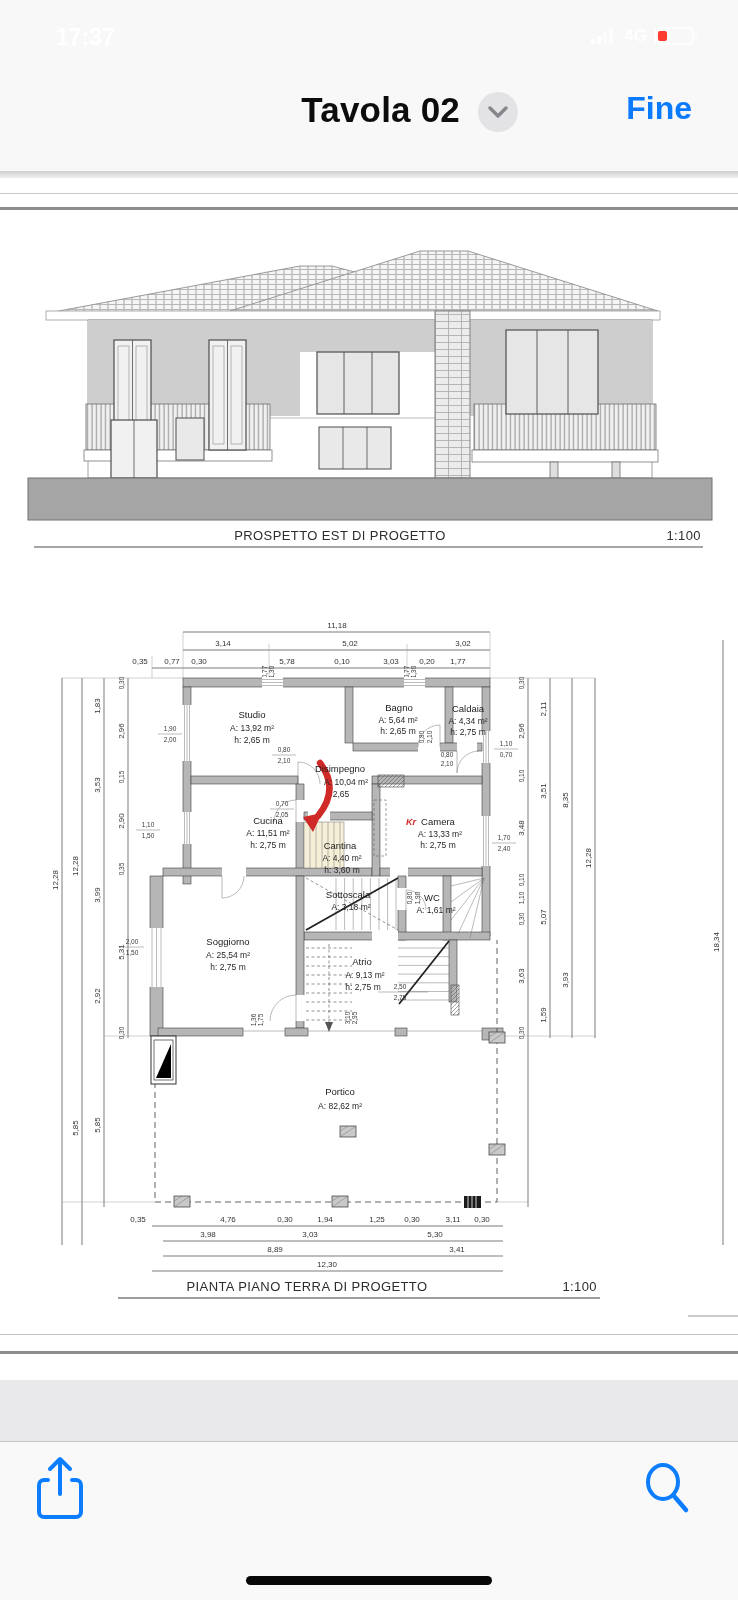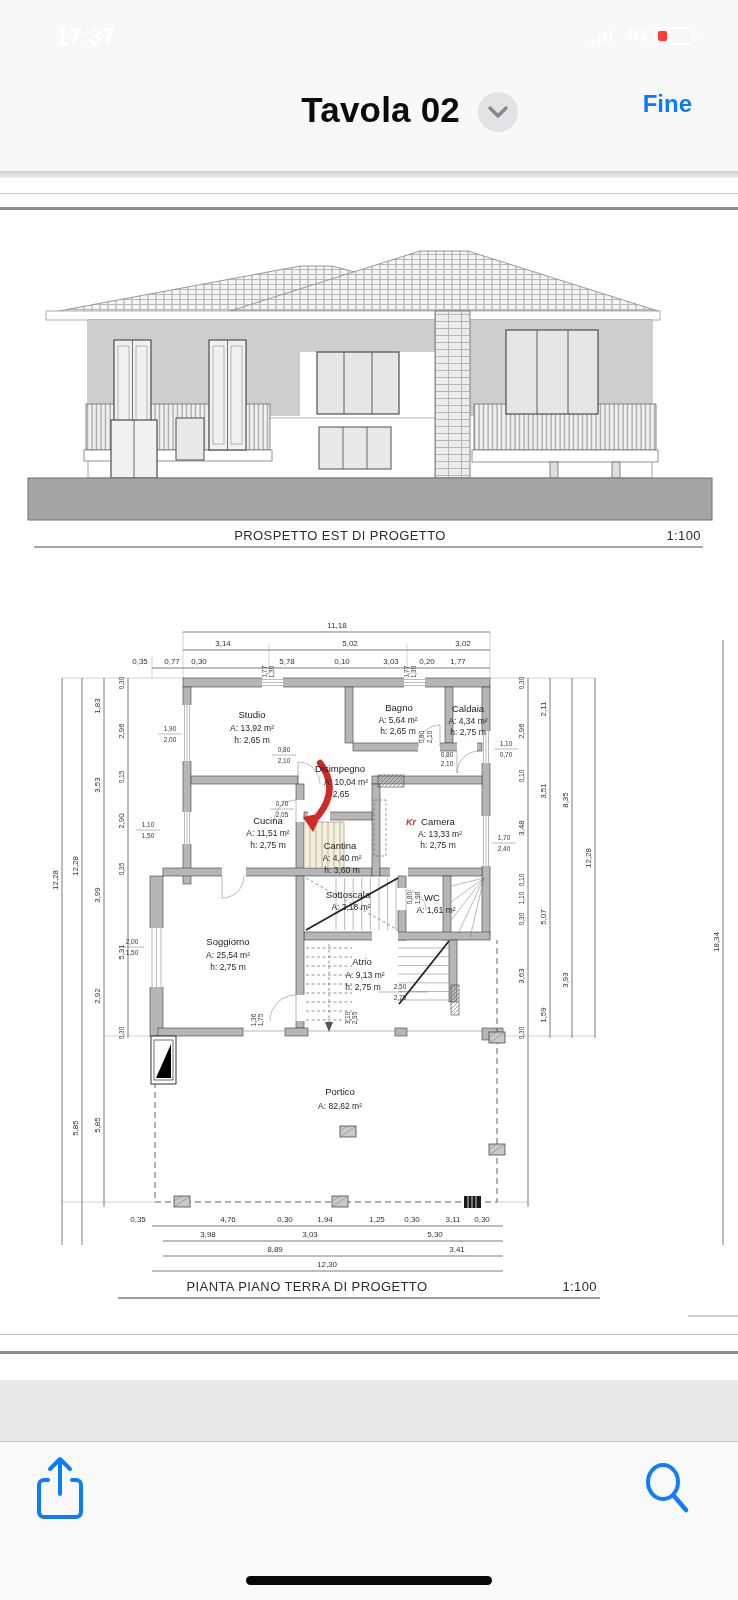--- a/index.html
+++ b/index.html
@@ -5,21 +5,21 @@
   html,body{margin:0;padding:0;}
   body{width:738px;height:1600px;position:relative;background:#ffffff;
        font-family:"Liberation Sans",sans-serif;overflow:hidden;}
   .chrome-top{position:absolute;left:0;top:0;width:738px;height:171px;background:#f8f8f8;}
   .status-time{position:absolute;left:56px;top:24px;font-size:23px;font-weight:700;color:#ffffff;}
   .status-right{position:absolute;right:38px;top:26px;display:flex;align-items:center;gap:7px;color:#ffffff;}
   .net-label{font-size:17px;font-weight:700;color:#ffffff;}
   .nav-title-row{position:absolute;left:0;top:90px;width:738px;height:70px;}
   .nav-title{position:absolute;left:0;top:0;width:460px;text-align:right;font-size:35px;font-weight:700;color:#0c0c0c;letter-spacing:.2px;}
   .nav-chevron{position:absolute;left:478px;top:2px;width:40px;height:40px;border-radius:50%;background:#e3e3e6;display:flex;align-items:center;justify-content:center;}
-  .nav-done{position:absolute;right:46px;top:0px;font-size:24px;font-weight:600;color:#0a7aff;background:none;border:none;padding:0;}
+  .nav-done{position:absolute;right:46px;top:0px;font-size:32px;font-weight:600;color:#0a7aff;background:none;border:none;padding:0;}
   .nav-edge{position:absolute;left:0;top:171px;width:738px;height:7px;
             background:linear-gradient(#cfcfd2,#efefef);}
   .page-line-a{position:absolute;left:0;top:193px;width:738px;height:1px;background:#c9c9c9;}
   .page-line-b{position:absolute;left:0;top:207px;width:738px;height:3px;background:#8d8d8d;}
   .page-line-c{position:absolute;left:0;top:1334px;width:738px;height:1px;background:#c2c2c2;}
   .page-line-d{position:absolute;left:0;top:1351px;width:738px;height:3px;background:#8d8d8d;}
   .page-gap{position:absolute;left:0;top:1380px;width:738px;height:61px;background:#e9e9eb;border-bottom:1px solid #c4c4c6;}
   .bottom-toolbar{position:absolute;left:0;top:1442px;width:738px;height:158px;background:#f9f9f9;}
   .home-indicator{position:absolute;left:246px;top:1576px;width:246px;height:9px;border-radius:5px;background:#080808;}
   svg text{font-family:"Liberation Sans",sans-serif;}

